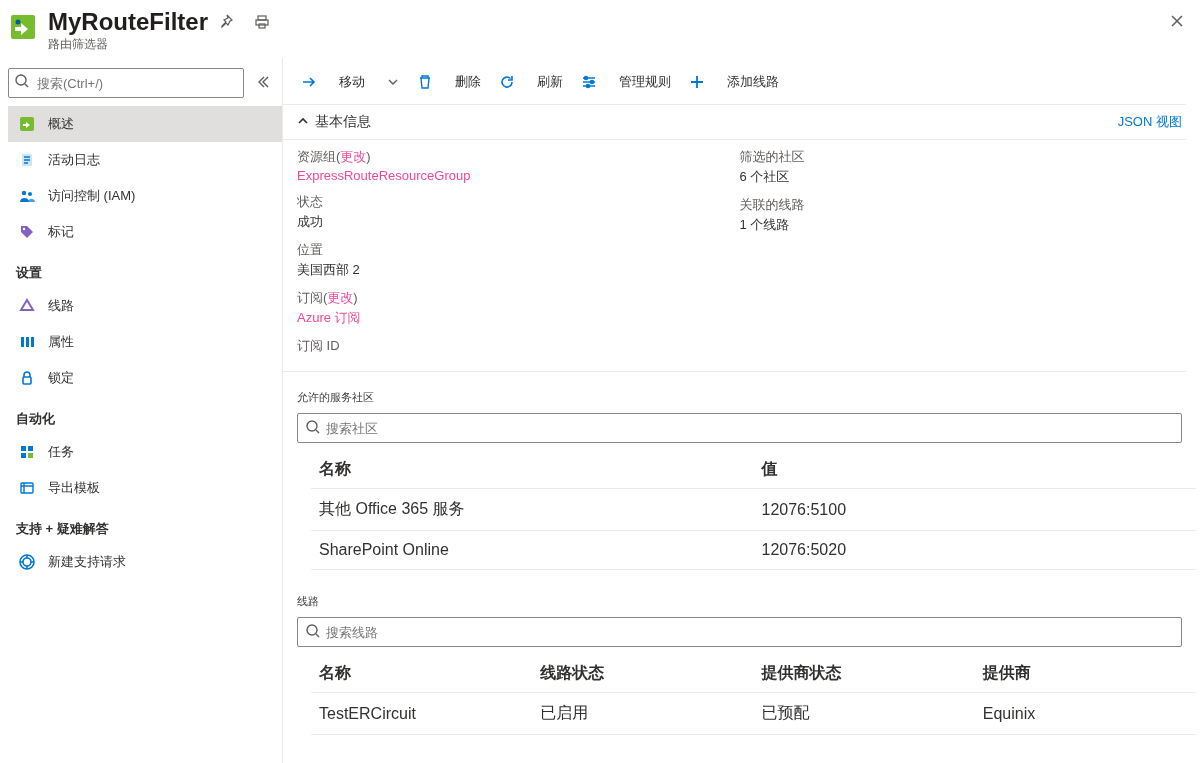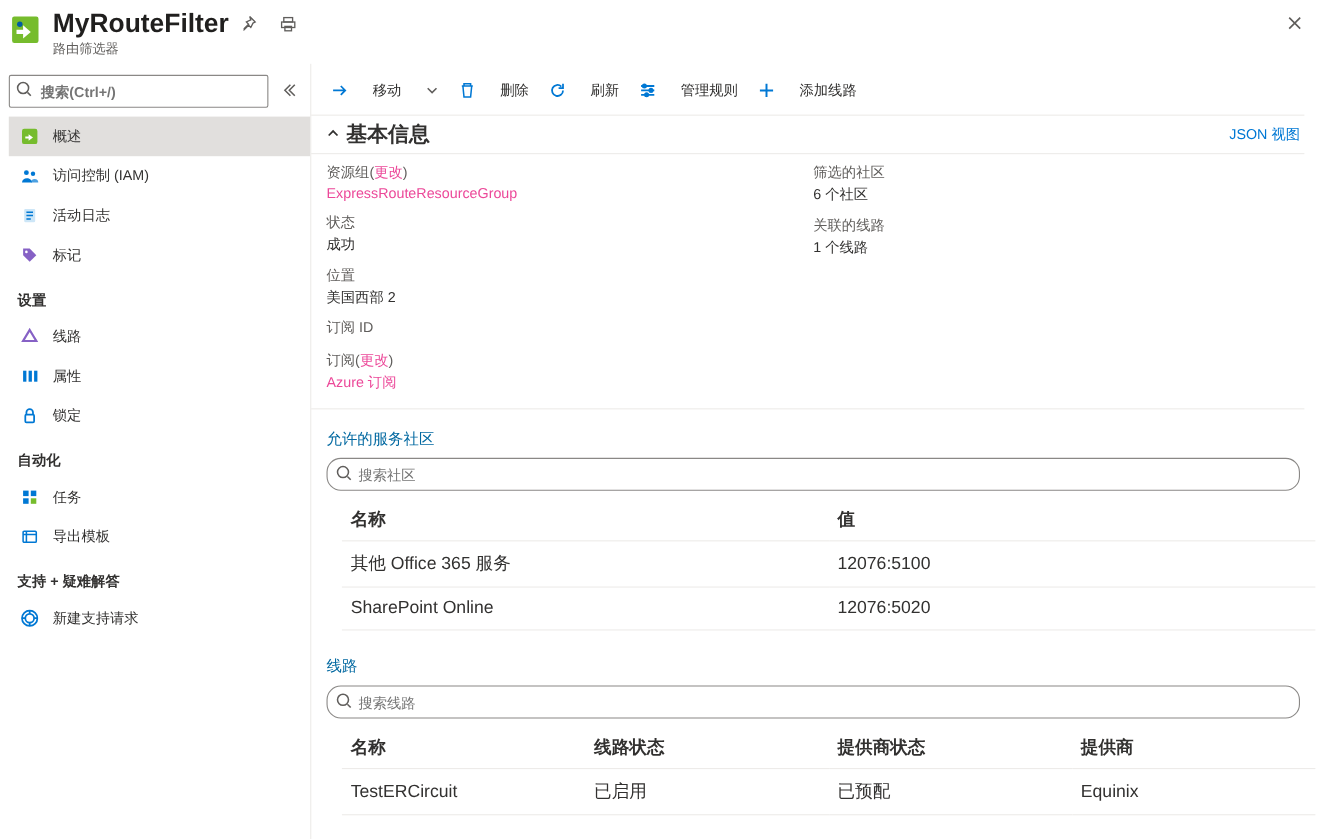--- a/index.html
+++ b/index.html
@@ -14,49 +14,49 @@
 .hdr-sub { font-size: 12px; color: #605e5c; margin-top: 0px; }
 .hdr-close { position: absolute; right: 16px; top: 12px; font-size: 18px; color: #605e5c; cursor: pointer; }
 
 .icon-btn { display: inline-flex; align-items: center; justify-content: center; cursor: pointer; color: #605e5c; }
 .icon-btn svg { display: block; }
 
 .layout { display: flex; height: calc(763px - 58px); }
 .sidebar { width: 282px; padding: 10px 0 0 8px; }
 .search-row { display: flex; align-items: center; gap: 8px; padding: 0 8px 8px 0; }
 .search-input-wrap { flex: 1; position: relative; }
-.search-inp { width: 100%; height: 30px; padding: 0 8px 0 28px; border: 1px solid #8a8886; border-radius: 2px; font-size: 13px; font-weight: bold; }
+.search-inp { width: 100%; height: 30px; padding: 0 8px 0 28px; border: 1px solid #8a8886; border-radius: 2px; font-size: 13px; }
 .search-icon { position: absolute; left: 6px; top: 5px; color: #605e5c; }
 .collapse-btn { cursor: pointer; color: #605e5c; padding: 4px; }
 
 .nav-list { list-style: none; }
 .nav-item { display: flex; align-items: center; height: 36px; padding-left: 10px; gap: 12px; cursor: pointer; font-size: 13px; }
 .nav-item.selected { background: #e1dfdd; }
 .nav-icon { width: 18px; display: flex; align-items: center; justify-content: center; }
 .nav-group { font-weight: 600; padding: 14px 0 6px 8px; font-size: 13px; }
 
 .main { flex: 1; border-left: 1px solid #edebe9; padding: 0 14px 0 0; overflow-y: auto; }
 .cmdbar { display: flex; align-items: center; height: 44px; padding-left: 18px; gap: 18px; margin-top: 2px; }
 .cmd { display: flex; align-items: center; gap: 22px; color: #323130; cursor: pointer; font-size: 13px; }
 .cmd .ci { color: #0078d4; display: flex; }
 .cmd-dd { color: #605e5c; display: flex; }
 
 .essentials-bar { display: flex; align-items: center; border-top: 1px solid #edebe9; border-bottom: 1px solid #edebe9; height: 36px; padding: 0 4px 0 14px; }
-.ess-toggle { display: flex; align-items: center; gap: 6px; cursor: pointer; font-weight: 700; font-size: 19px; }
+.ess-toggle { display: flex; align-items: center; gap: 6px; cursor: pointer; font-weight: 400; font-size: 14px; }
 .ess-spacer { flex: 1; }
 .json-link { color: #0078d4; font-size: 13px; margin-left: 48px; }
 
 .ess-body { display: flex; padding: 8px 4px 14px 14px; border-bottom: 1px solid #edebe9; }
 .ess-col { flex: 1; display: flex; flex-direction: column; gap: 10px; }
 .ess-item .lbl { color: #605e5c; font-size: 13px; margin-bottom: 2px; }
 .ess-item .val { font-size: 13px; }
 
-.section-label { padding: 18px 0 8px 14px; font-size: 14px; color: #0369a1; }
+.section-label { padding: 18px 0 8px 14px; font-size: 11px; color: #404040; }
 .search-box2 { margin: 0 4px 0 14px; position: relative; }
-.search-box2 input { width: 100%; height: 30px; padding: 0 8px 0 28px; border: 1px solid #8a8886; border-radius: 13px; font-size: 13px; }
+.search-box2 input { width: 100%; height: 30px; padding: 0 8px 0 28px; border: 1px solid #8a8886; border-radius: 2px; font-size: 13px; }
 .search-box2 .search-icon { left: 8px; top: 6px; }
 
 table.grid { width: calc(100% - 18px); margin: 8px 0 0 28px; border-collapse: collapse; font-size: 16px; }
 table.grid th { text-align: left; font-weight: 600; padding: 8px 8px; border-bottom: 1px solid #edebe9; }
 table.grid td { padding: 10px 8px; border-bottom: 1px solid #edebe9; }
 table.grid.two th:first-child, table.grid.two td:first-child { width: 50%; }
 table.grid.four th, table.grid.four td { width: 25%; }
 </style>
 </head>
 <body>
@@ -119,37 +119,37 @@
           <span class="nav-icon">
             <svg width="16" height="16" viewBox="0 0 16 16">
               <rect x="1" y="1" width="14" height="14" rx="2" fill="#76bc2d"></rect>
               <path d="M4 8l3 0 0-2 4 3-4 3 0-2-3 0z" fill="#fff"></path>
             </svg>
           </span>
           <span>概述</span>
         </li>
         <li class="nav-item">
           <span class="nav-icon">
+            <svg width="16" height="16" viewBox="0 0 16 16" fill="none" stroke="#0078d4" stroke-width="1.4">
+              <rect x="3" y="2" width="10" height="12" rx="1" fill="#cde6f7" stroke="none"></rect>
+              <path d="M5 5h6M5 8h6M5 11h4" stroke="#0078d4"></path>
+            </svg>
+          </span>
+          <span>活动日志</span>
+        </li>
+        <li class="nav-item">
+          <span class="nav-icon">
             <svg width="16" height="16" viewBox="0 0 16 16" fill="#0078d4">
               <circle cx="5" cy="5" r="2.2"></circle>
               <circle cx="11" cy="6" r="2"></circle>
               <path d="M1 14c0-2.5 2-4 4.5-4s4.5 1.5 4.5 4z"></path>
               <path d="M9 14c0-2 1.5-3.3 3.5-3.3S16 12 16 14z" opacity=".7"></path>
             </svg>
           </span>
           <span>访问控制 (IAM)</span>
-        </li>
-        <li class="nav-item">
-          <span class="nav-icon">
-            <svg width="16" height="16" viewBox="0 0 16 16" fill="none" stroke="#0078d4" stroke-width="1.4">
-              <rect x="3" y="2" width="10" height="12" rx="1" fill="#cde6f7" stroke="none"></rect>
-              <path d="M5 5h6M5 8h6M5 11h4" stroke="#0078d4"></path>
-            </svg>
-          </span>
-          <span>活动日志</span>
         </li>
         <li class="nav-item">
           <span class="nav-icon">
             <svg width="16" height="16" viewBox="0 0 16 16" fill="#8661c5">
               <path d="M2 2h6l6 6-6 6-6-6z"></path>
               <circle cx="5" cy="5" r="1.2" fill="#fff"></circle>
             </svg>
           </span>
           <span>标记</span>
         </li>
@@ -294,26 +294,26 @@
         </div>
         <div class="ess-item">
           <div class="lbl">状态</div>
           <div class="val">成功</div>
         </div>
         <div class="ess-item">
           <div class="lbl">位置</div>
           <div class="val">美国西部 2</div>
         </div>
         <div class="ess-item">
+          <div class="lbl"><span>订阅</span>(<a>更改</a>)</div>
+          <div class="val"><a>Azure 订阅</a></div>
+        </div>
+        <div class="ess-item">
           <div class="lbl">订阅 ID</div>
           <div class="val"></div>
-        </div>
-        <div class="ess-item">
-          <div class="lbl"><span>订阅</span>(<a>更改</a>)</div>
-          <div class="val"><a>Azure 订阅</a></div>
         </div>
       </div>
       <div class="ess-col">
         <div class="ess-item">
           <div class="lbl">筛选的社区</div>
           <div class="val">6 个社区</div>
         </div>
         <div class="ess-item">
           <div class="lbl">关联的线路</div>
           <div class="val">1 个线路</div>

